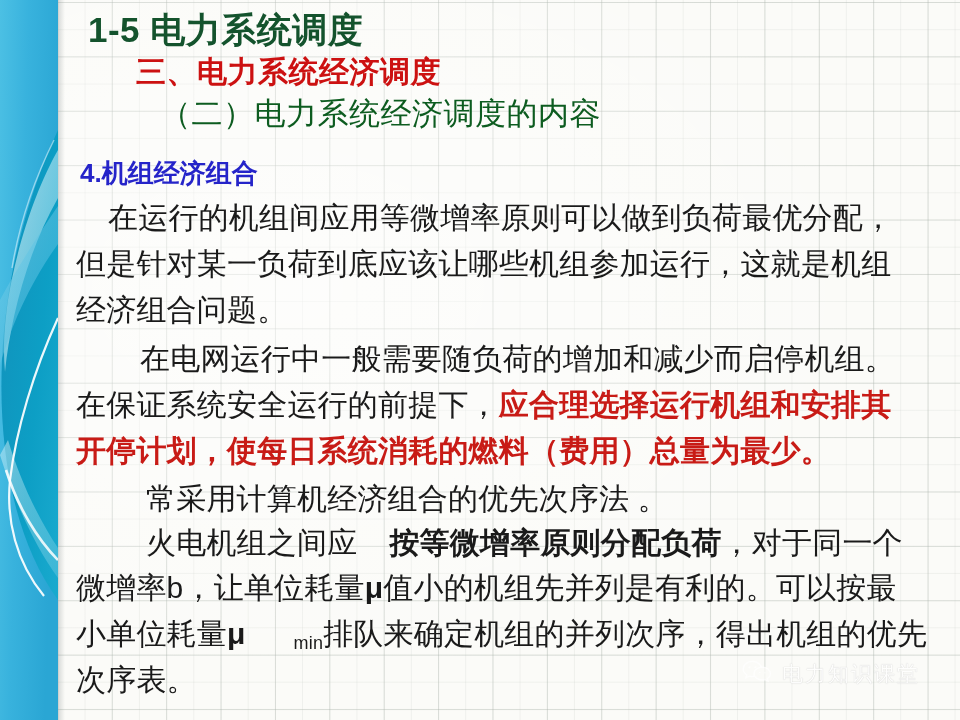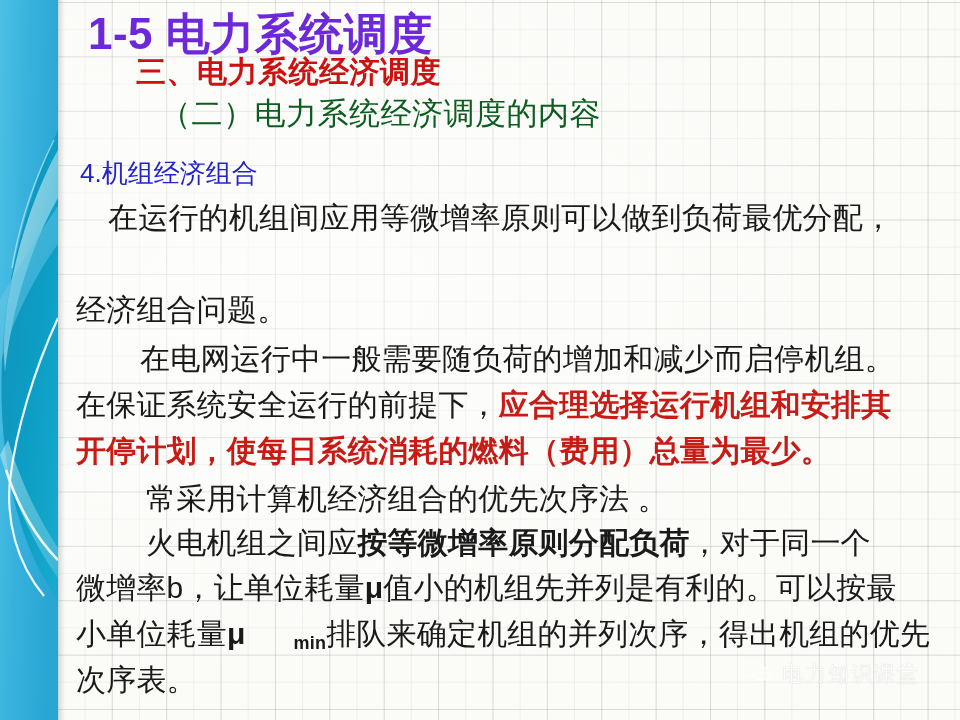--- a/index.html
+++ b/index.html
@@ -63,59 +63,59 @@
     left: 0; top: 0;
     width: 960px; height: 720px;
   }
   .ln {
     position: absolute;
     white-space: nowrap;
     line-height: 1.0;
   }
   .title-main {
     left: 88px; top: 12px;
-    font-size: 44px;
+    font-size: 35px;
     font-weight: 700;
-    color: #6d28d9;
+    color: #14532d;
     letter-spacing: 0.5px;
   }
   .title-sub1 {
     left: 136px; top: 57px;
     font-size: 30px;
     font-weight: 700;
     color: #cc1111;
     letter-spacing: 0.5px;
   }
   .title-sub2 {
     left: 160px; top: 98px;
     font-size: 31px;
     font-weight: 400;
     color: #0d5c20;
     letter-spacing: 0.5px;
   }
   .heading4 {
     left: 80px; top: 160px;
     font-size: 26px;
-    font-weight: 400;
+    font-weight: 700;
     color: #2524c9;
   }
   .body {
     font-size: 30px;
     font-weight: 400;
     color: #1a1a1a;
     letter-spacing: 0.2px;
   }
-  .body .b { font-weight: 700; }
+  .body .b { font-weight: 700; margin-left: 32px; }
   .body .red { color: #c81b16; font-weight: 700; }
   .sub {
     font-size: 0.60em;
     vertical-align: baseline;
     position: relative;
     top: 0.30em;
-    font-weight: 700;
+    font-weight: 400;
     padding-left: 48px;
   }
   .mu { font-weight: 700; }
 
   
   #watermark {
     position: absolute;
     left: 742px; top: 660px;
     display: flex;
     align-items: center;
@@ -184,20 +184,21 @@
 
     <div class="ln title-main">1-5  电力系统调度</div>
 
     <div class="ln title-sub1">三、电力系统经济调度</div>
 
     <div class="ln title-sub2">（二）电力系统经济调度的内容</div>
 
     <div class="ln heading4">4.机组经济组合</div>
 
     <div class="ln body" style="left:108px; top:203px;text-align:right;">在运行的机组间应用等微增率原则可以做到负荷最优分配，</div>
+    <div class="ln body" style="left:76px; top:249px;">但是针对某一负荷到底应该让哪些机组参加运行，这就是机组</div>
     <div class="ln body" style="left:76px; top:295px;">经济组合问题。</div>
 
     <div class="ln body" style="left:140px; top:344px;">在电网运行中一般需要随负荷的增加和减少而启停机组。</div>
 
     <div class="ln body" style="left:76px; top:390px;"><span>在保证系统安全运行的前提下，</span><span class="red">应合理选择运行机组和安排其</span></div>
 
     <div class="ln body" style="left:76px; top:436px;"><span class="red">开停计划，使每日系统消耗的燃料（费用）总量为最少。</span></div>
 
     <div class="ln body" style="left:146px; top:484px;text-align:right;">常采用计算机经济组合的优先次序法 。</div>
 

